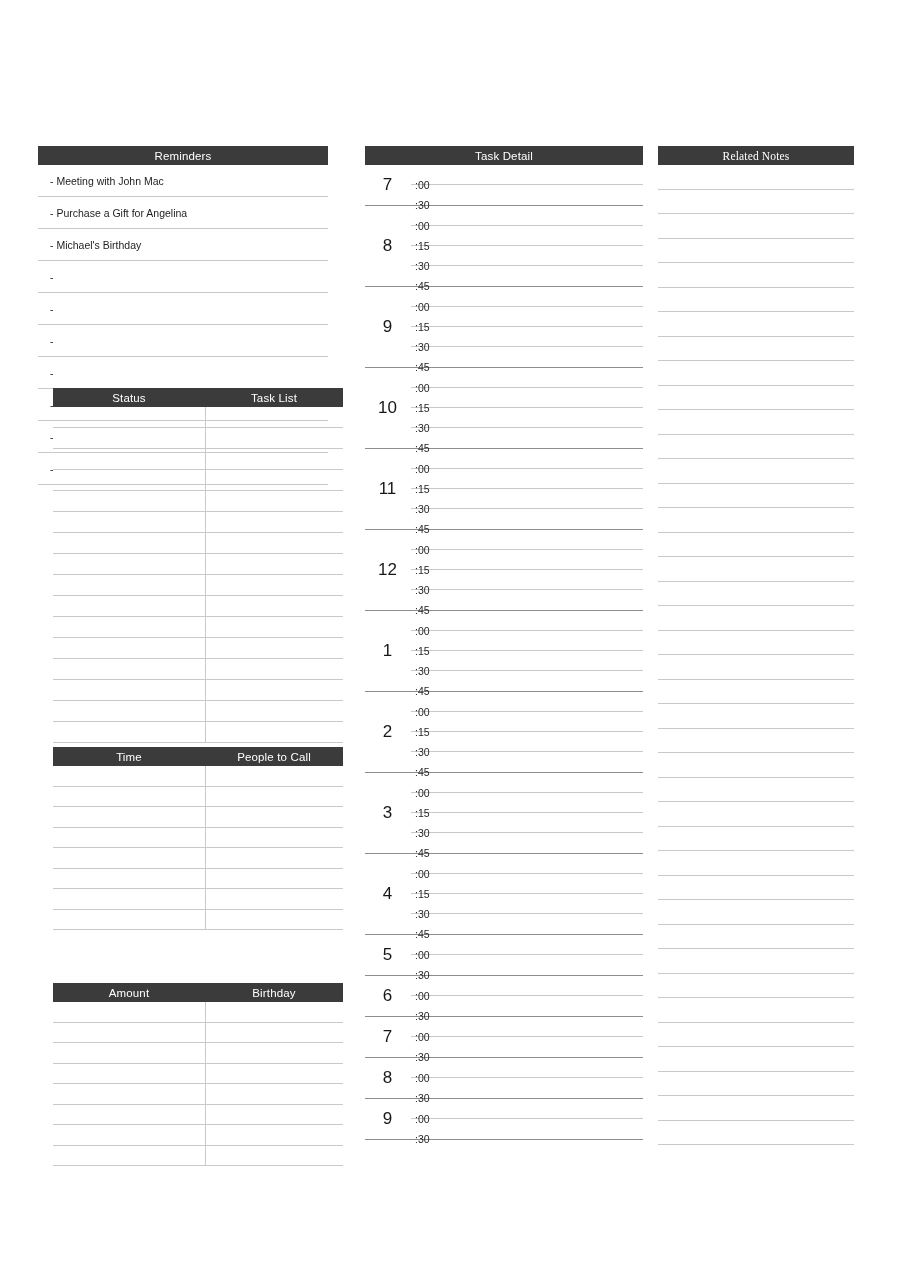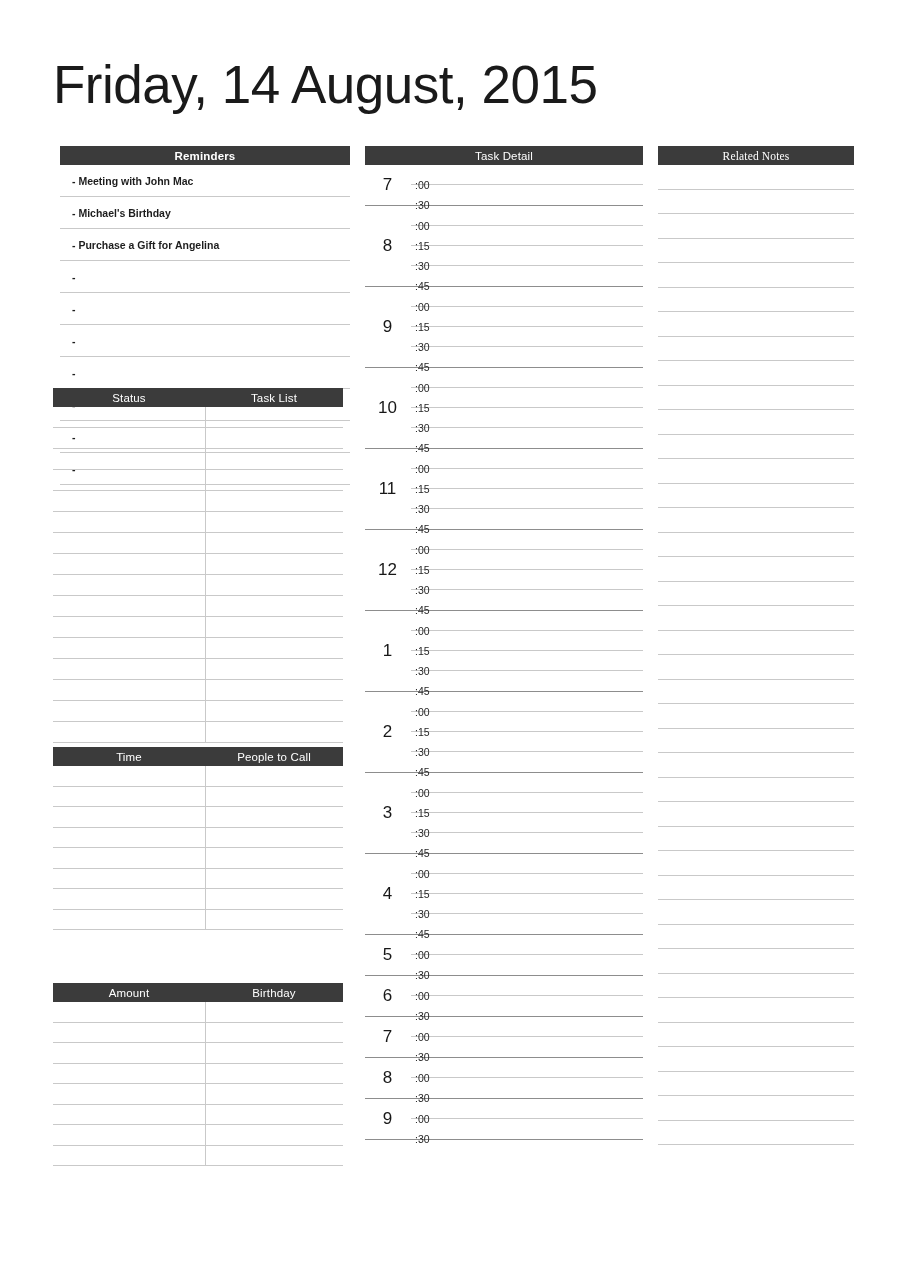--- a/index.html
+++ b/index.html
@@ -73,21 +73,21 @@
 
   .vdiv {
     position: absolute;
     top: 0;
     bottom: 0;
     width: 1px;
     background: #c9c9c9;
   }
 
   
-  #reminders { left: 60px; top: 146px; width: 290px; font-weight: bold; }
+  #reminders { left: 38px; top: 146px; width: 290px; }
   #reminders .hdr { width: 290px; }
   #reminders .row { height: 32px; }
 
   
   #statusList { left: 53px; top: 388px; width: 290px; }
   #statusList .hdr { width: 290px; }
   #statusList .hcell.c1 { width: 152px; }
   #statusList .hcell.c2 { width: 138px; }
   #statusList .row { height: 21px; }
   #statusList .vdiv { left: 152px; }
@@ -151,35 +151,34 @@
   
   #relatedNotes { left: 658px; top: 146px; width: 196px; }
   #relatedNotes .hdr { width: 196px; font-family: Liberation Serif, serif; }
   #relatedNotes .row { height: 24.5px; }
 </style>
 </head>
 <body>
 
 <div class="page">
 
-  <div class="page-title">Friday, 14 August, 2015</div>
 
   <div class="section" id="reminders">
     <div class="hdr single">
       <span>Reminders</span>
     </div>
     <div class="rows" id="reminders-rows">
         <div class="row">
           <div class="cell-text">- Meeting with John Mac</div>
         </div>
         <div class="row">
+          <div class="cell-text">- Purchase a Gift for Angelina</div>
+        </div>
+        <div class="row">
           <div class="cell-text">- Michael's Birthday</div>
-        </div>
-        <div class="row">
-          <div class="cell-text">- Purchase a Gift for Angelina</div>
         </div>
         <div class="row">
           <div class="cell-text">-</div>
         </div>
         <div class="row">
           <div class="cell-text">-</div>
         </div>
         <div class="row">
           <div class="cell-text">-</div>
         </div>

